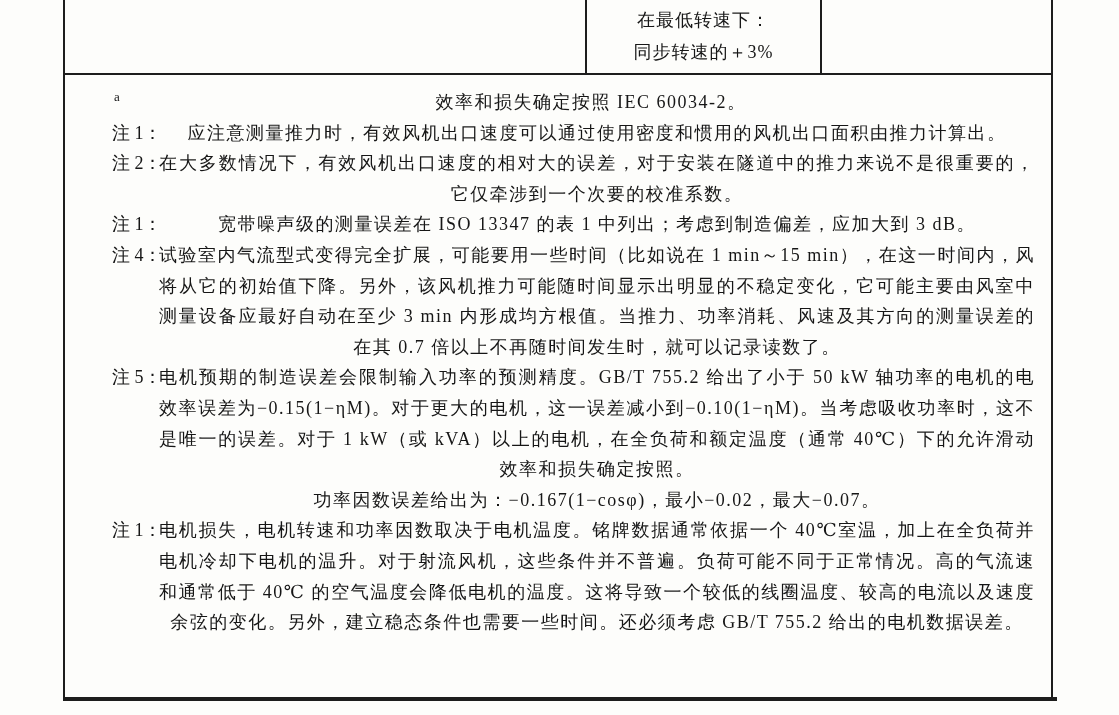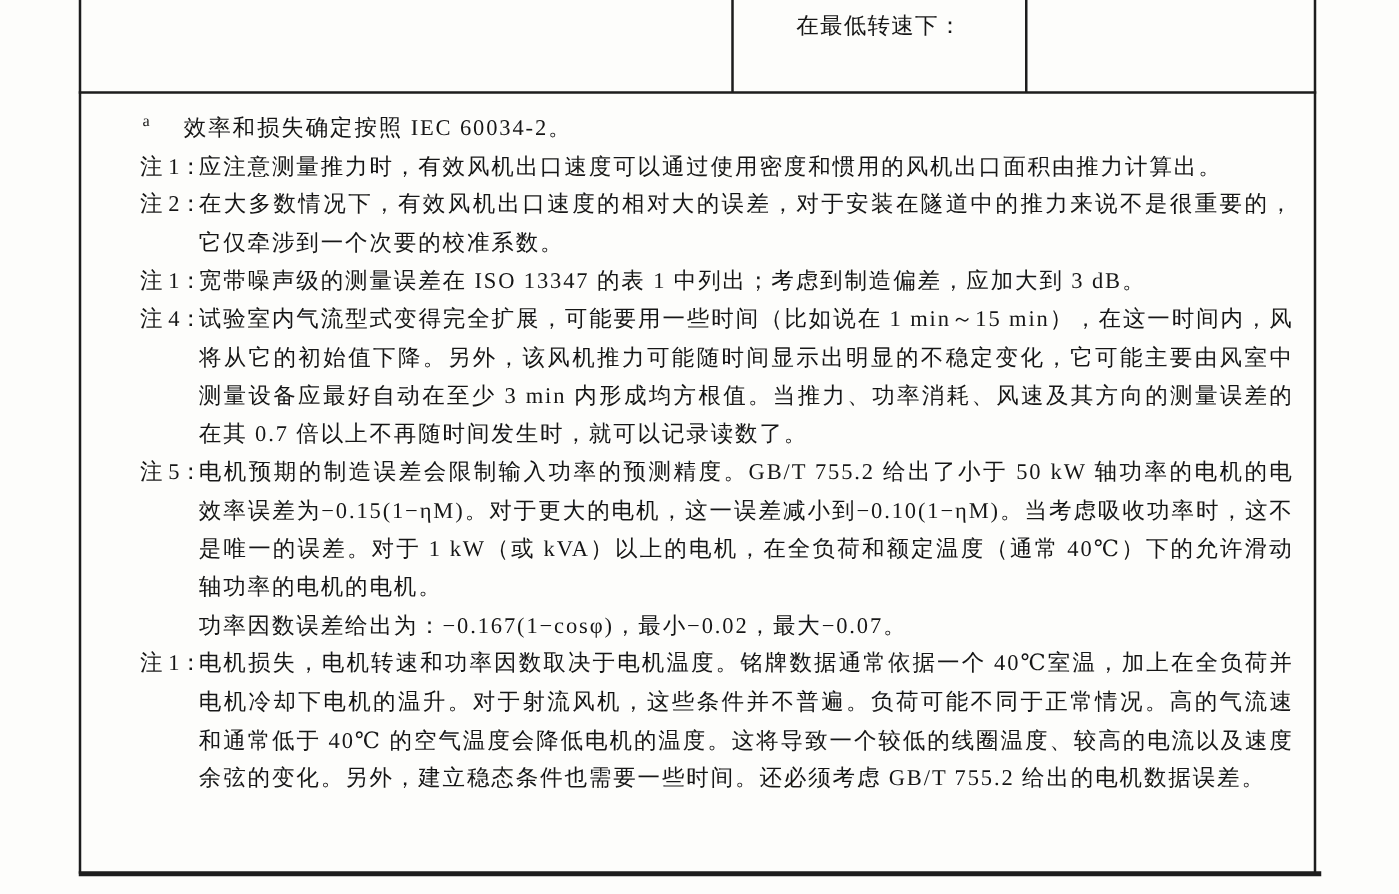--- a/index.html
+++ b/index.html
@@ -42,21 +42,21 @@
   .note.footnote{padding-left:35px;}
   .note-label{
     position:absolute;left:0;top:0;
     line-height:30.6px;letter-spacing:0;white-space:nowrap;
   }
   .note.footnote .note-label{
     font-size:13px;top:-5px;left:2px;
   }
   .line{
     height:30.6px;overflow:hidden;
-    text-align:left;
+    text-align:center;
   }
   .line.just{
     text-align:justify;
     text-align-last:justify;
     text-justify:inter-character;
   }
 </style>
 </head>
 <body>
 
@@ -64,20 +64,21 @@
 
   <div class="rule rule-left"></div>
   <div class="rule rule-right"></div>
   <div class="rule rule-col-a"></div>
   <div class="rule rule-col-b"></div>
   <div class="rule rule-mid"></div>
   <div class="rule rule-bottom"></div>
 
   <div class="cell">
     <div>在最低转速下：</div>
+    <div>同步转速的＋3%</div>
   </div>
 
   <div class="notes" id="notes">
       <div class="note footnote">
         <span class="note-label">a</span>
         <div class="line">效率和损失确定按照 IEC 60034-2。</div>
       </div>
       <div class="note">
         <span class="note-label">注 1：</span>
         <div class="line">应注意测量推力时，有效风机出口速度可以通过使用密度和惯用的风机出口面积由推力计算出。</div>
@@ -96,21 +97,21 @@
         <div class="line just">试验室内气流型式变得完全扩展，可能要用一些时间（比如说在 1 min～15 min），在这一时间内，风机推力</div>
         <div class="line just">将从它的初始值下降。另外，该风机推力可能随时间显示出明显的不稳定变化，它可能主要由风室中空气</div>
         <div class="line just">测量设备应最好自动在至少 3 min 内形成均方根值。当推力、功率消耗、风速及其方向的测量误差的变化</div>
         <div class="line">在其 0.7 倍以上不再随时间发生时，就可以记录读数了。</div>
       </div>
       <div class="note">
         <span class="note-label">注 5：</span>
         <div class="line just">电机预期的制造误差会限制输入功率的预测精度。GB/T 755.2 给出了小于 50 kW 轴功率的电机的电机</div>
         <div class="line just">效率误差为−0.15(1−ηM)。对于更大的电机，这一误差减小到−0.10(1−ηM)。当考虑吸收功率时，这不</div>
         <div class="line just">是唯一的误差。对于 1 kW（或 kVA）以上的电机，在全负荷和额定温度（通常 40℃）下的允许滑动误差等</div>
-        <div class="line">轴功率的电机的电机。</div>
+        <div class="line">效率和损失确定按照。</div>
         <div class="line">功率因数误差给出为：−0.167(1−cosφ)，最小−0.02，最大−0.07。</div>
       </div>
       <div class="note">
         <span class="note-label">注 1：</span>
         <div class="line just">电机损失，电机转速和功率因数取决于电机温度。铭牌数据通常依据一个 40℃室温，加上在全负荷并正常</div>
         <div class="line just">电机冷却下电机的温升。对于射流风机，这些条件并不普遍。负荷可能不同于正常情况。高的气流速度</div>
         <div class="line just">和通常低于 40℃ 的空气温度会降低电机的温度。这将导致一个较低的线圈温度、较高的电流以及速度与</div>
         <div class="line">余弦的变化。另外，建立稳态条件也需要一些时间。还必须考虑 GB/T 755.2 给出的电机数据误差。</div>
       </div>
     </div>

